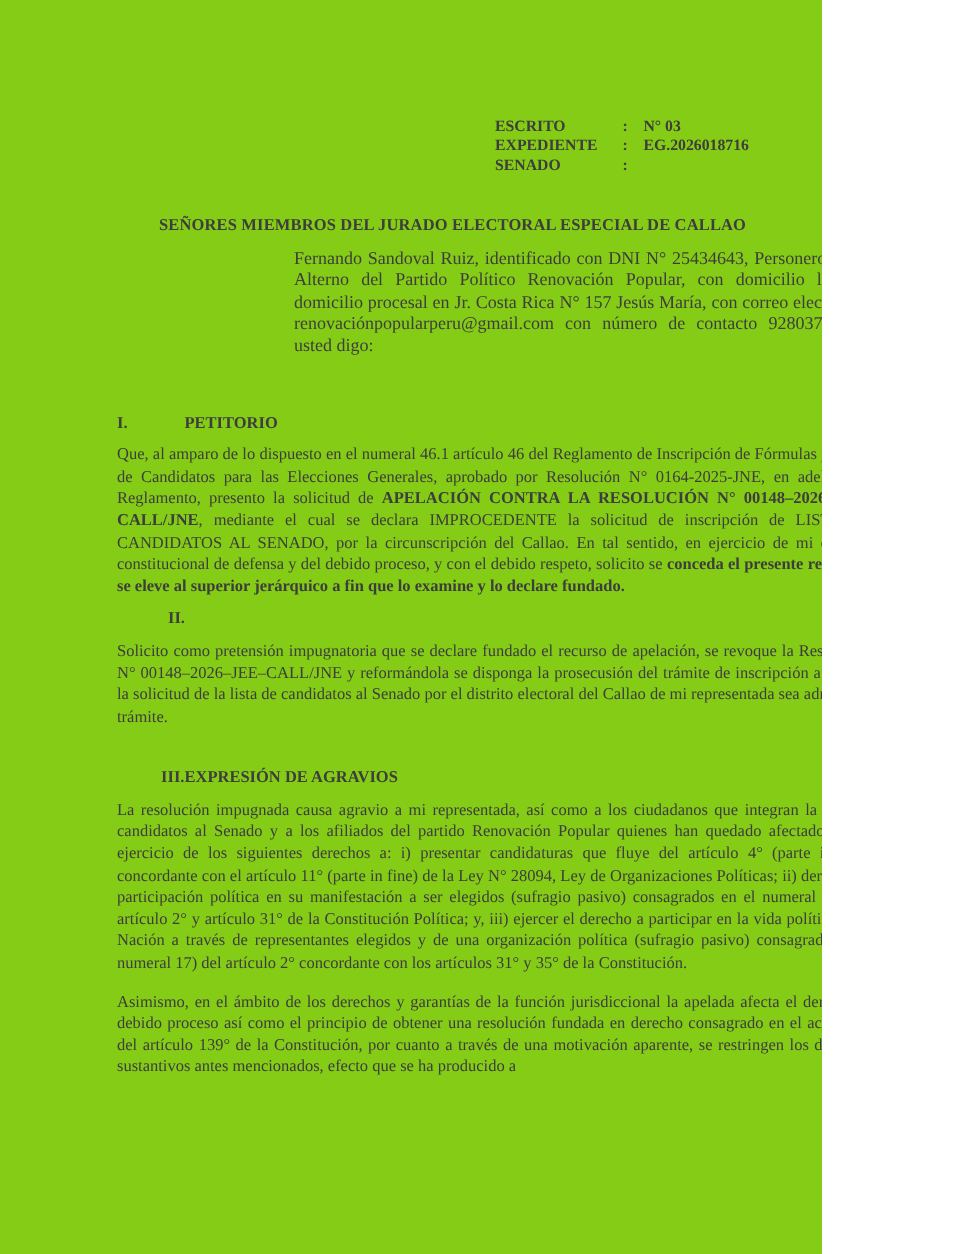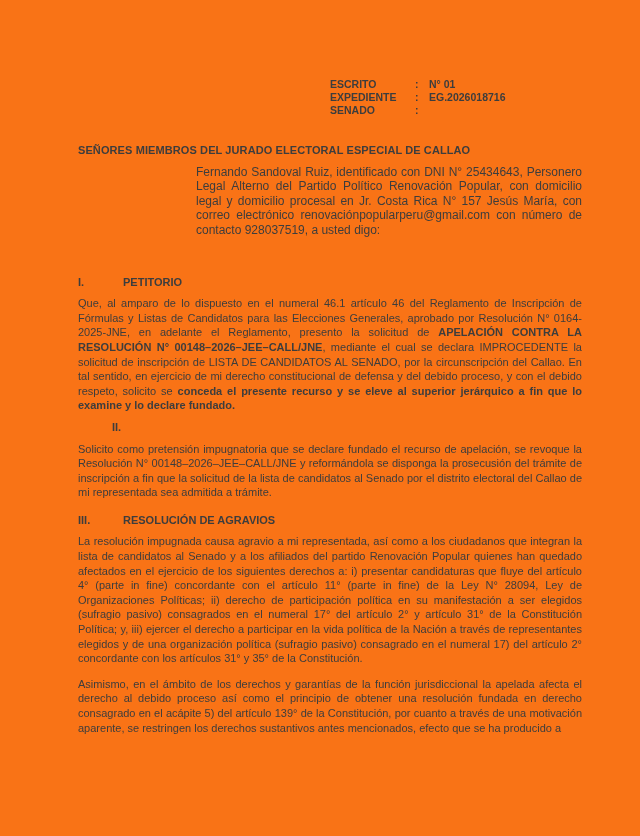--- a/index.html
+++ b/index.html
@@ -2,25 +2,25 @@
 <html><head>
 <meta charset="utf-8">
 <style>
   html, body {
     margin: 0;
     padding: 0;
     background: #ffffff;
   }
   .page {
     position: relative;
-    width: 640px;
+    width: 548px;
     height: 836px;
-    background: #f97316;
+    background: #84cc16;
     overflow: hidden;
-    font-family: Liberation Sans, sans-serif;
+    font-family: Liberation Serif, serif;
     color: #3d3d3d;
   }
   .content {
     position: absolute;
     left: 78px;
     top: 0;
     width: 504px;
   }
   
   .header-block {
@@ -36,61 +36,62 @@
   .hlabel { width: 85px; flex: 0 0 85px; }
   .hsep   { width: 14px; flex: 0 0 14px; }
   .hvalue { width: 162px; flex: 0 0 162px; }
   
   .addressee {
     margin-top: 26px;
     font-size: 11px;
     font-weight: bold;
     line-height: 14.6px;
     letter-spacing: 0.1px;
+    margin-left: 28px;
   }
   
   .intro {
     margin: 7px 0 0 118px;
     width: 386px;
     font-size: 12px;
     line-height: 14.6px;
     text-align: justify;
   }
   
   .section-heading {
     display: flex;
     font-size: 11px;
     font-weight: bold;
     line-height: 14.6px;
   }
   .sec-num { width: 45px; flex: 0 0 45px; }
   .mt-sec1 { margin-top: 37px; }
   .mt-sec2 { margin-top: 7px; padding-left: 34px; }
-  .mt-sec3 { margin-top: 13px; }
+  .mt-sec3 { margin-top: 26px; text-align: right; }
   
   .body-p {
     margin: 7px 0 0 0;
     font-size: 11px;
     line-height: 14.6px;
     text-align: justify;
   }
   .mt-p2 { margin-top: 11px; }
   .b { font-weight: bold; }
 </style>
 </head>
 <body>
 
 <div class="page">
   <div class="content">
 
     <div class="header-block">
       <div class="header-row">
         <span class="hlabel">ESCRITO</span>
         <span class="hsep">:</span>
-        <span class="hvalue">N° 01</span>
+        <span class="hvalue">N° 03</span>
       </div>
       <div class="header-row">
         <span class="hlabel">EXPEDIENTE</span>
         <span class="hsep">:</span>
         <span class="hvalue">EG.2026018716</span>
       </div>
       <div class="header-row">
         <span class="hlabel">SENADO</span>
         <span class="hsep">:</span>
       </div>
@@ -106,19 +107,19 @@
     </div>
     <p class="body-p"><span>Que, al amparo de lo dispuesto en el numeral 46.1 artículo 46 del Reglamento de Inscripción de Fórmulas y Listas de Candidatos para las Elecciones Generales, aprobado por Resolución N° 0164-2025-JNE, en adelante el Reglamento, presento la solicitud de </span><span class="b">APELACIÓN CONTRA LA RESOLUCIÓN N° 00148–2026–JEE–CALL/JNE</span><span>, mediante el cual se declara IMPROCEDENTE la solicitud de inscripción de LISTA DE CANDIDATOS AL SENADO, por la circunscripción del Callao. En tal sentido, en ejercicio de mi derecho constitucional de defensa y del debido proceso, y con el debido respeto, solicito se </span><span class="b">conceda el presente recurso y se eleve al superior jerárquico a fin que lo examine y lo declare fundado.</span></p>
 
     <div class="section-heading mt-sec2">
       <span class="sec-num">II.</span>
     </div>
     <p class="body-p"><span>Solicito como pretensión impugnatoria que se declare fundado el recurso de apelación, se revoque la Resolución N° 00148–2026–JEE–CALL/JNE y reformándola se disponga la prosecusión del trámite de inscripción a fin que la solicitud de la lista de candidatos al Senado por el distrito electoral del Callao de mi representada sea admitida a trámite.</span></p>
 
     <div class="section-heading mt-sec3">
       <span class="sec-num">III.</span>
-      <span>RESOLUCIÓN DE AGRAVIOS</span>
+      <span>EXPRESIÓN DE AGRAVIOS</span>
     </div>
     <p class="body-p"><span>La resolución impugnada causa agravio a mi representada, así como a los ciudadanos que integran la lista de candidatos al Senado y a los afiliados del partido Renovación Popular quienes han quedado afectados en el ejercicio de los siguientes derechos a: i) presentar candidaturas que fluye del artículo 4° (parte in fine) concordante con el artículo 11° (parte in fine) de la Ley N° 28094, Ley de Organizaciones Políticas; ii) derecho de participación política en su manifestación a ser elegidos (sufragio pasivo) consagrados en el numeral 17° del artículo 2° y artículo 31° de la Constitución Política; y, iii) ejercer el derecho a participar en la vida política de la Nación a través de representantes elegidos y de una organización política (sufragio pasivo) consagrado en el numeral 17) del artículo 2° concordante con los artículos 31° y 35° de la Constitución.</span></p>
     <p class="body-p mt-p2"><span>Asimismo, en el ámbito de los derechos y garantías de la función jurisdiccional la apelada afecta el derecho al debido proceso así como el principio de obtener una resolución fundada en derecho consagrado en el acápite 5) del artículo 139° de la Constitución, por cuanto a través de una motivación aparente, se restringen los derechos sustantivos antes mencionados, efecto que se ha producido a</span></p>
 
   </div>
 </div>
 
 </body></html>

